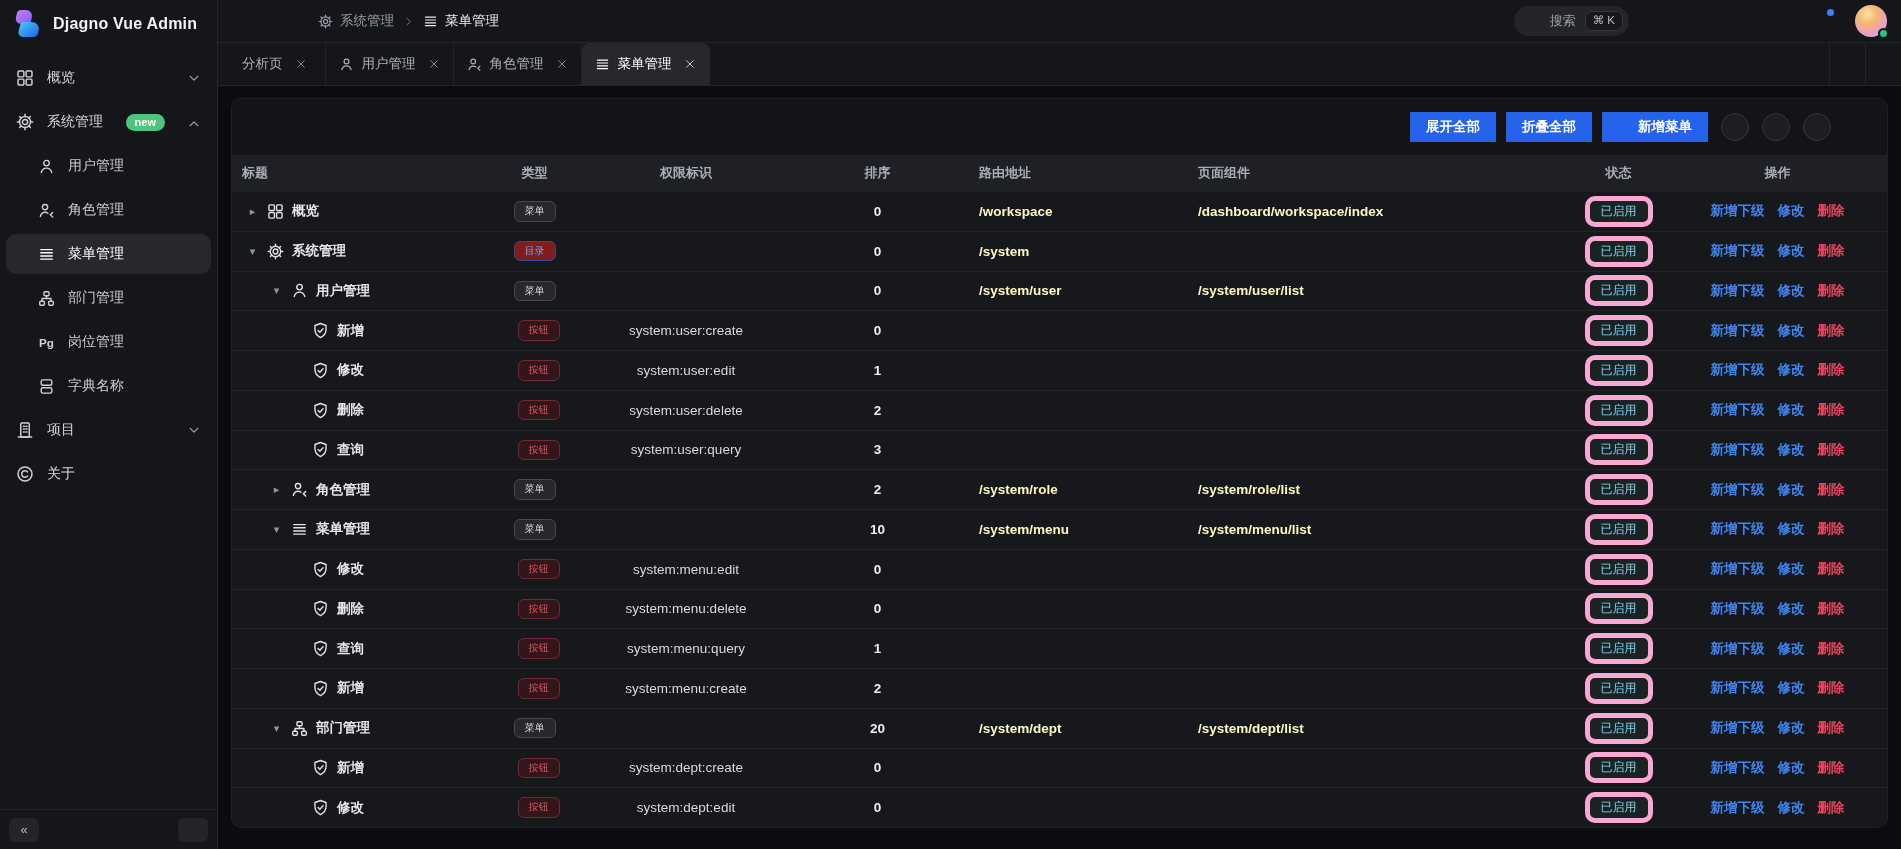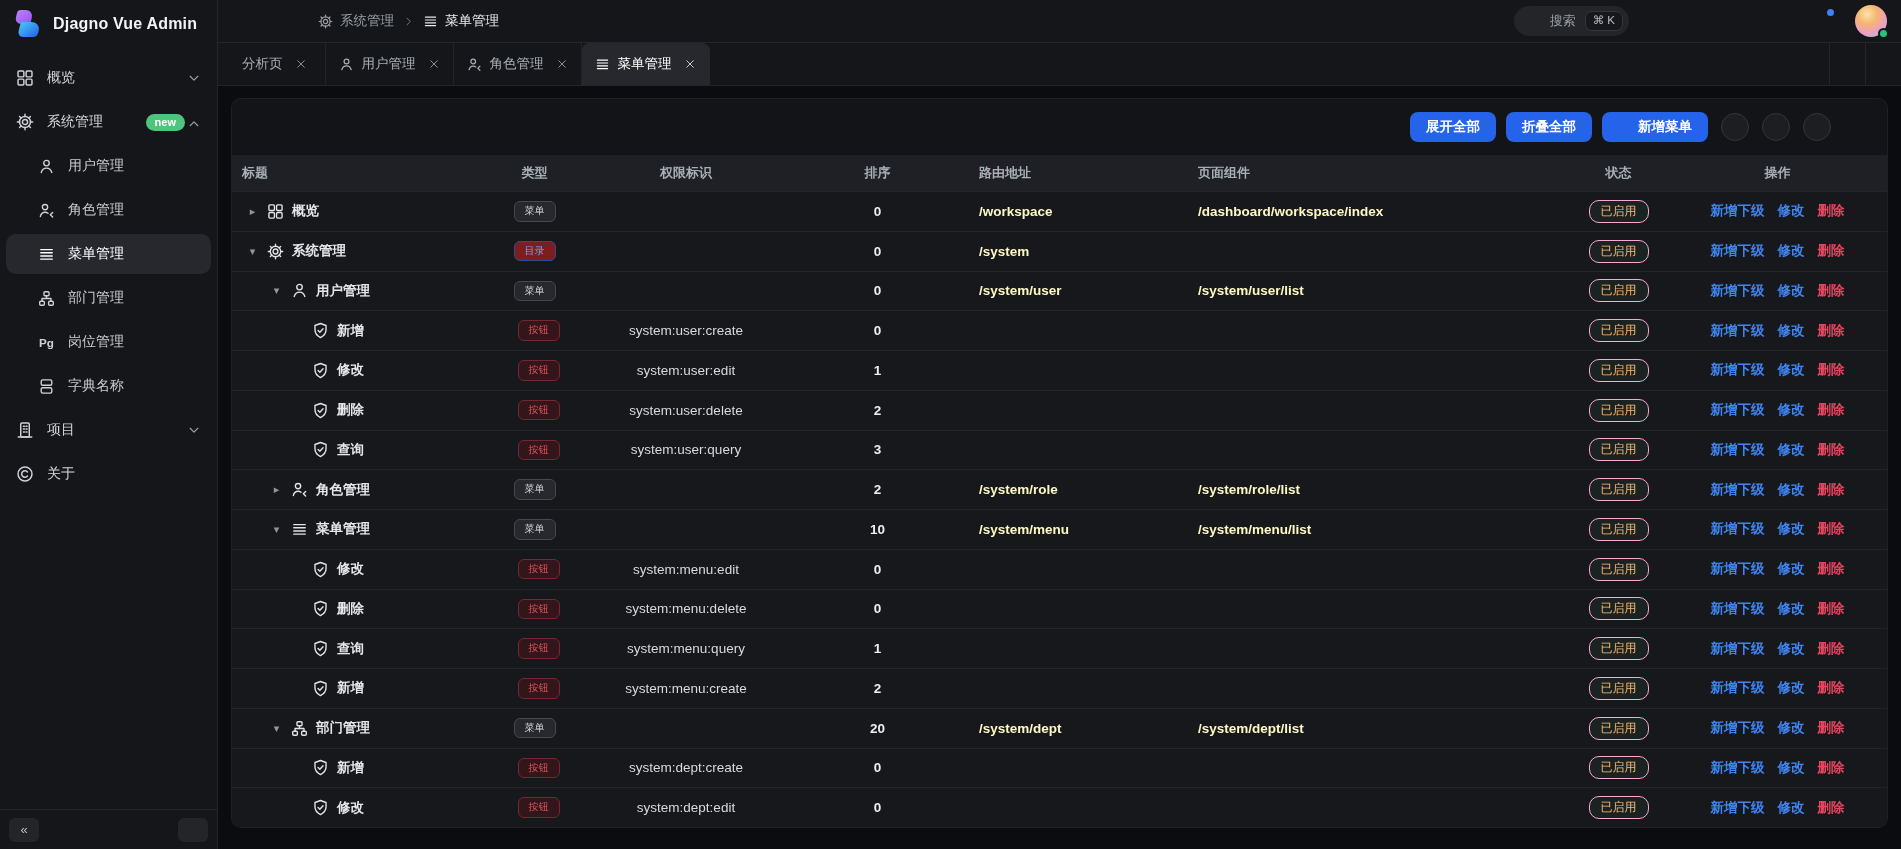--- a/index.html
+++ b/index.html
@@ -18,21 +18,21 @@
   .app-title { font-size:16px; font-weight:700; color:#f2f3f5; white-space:nowrap; letter-spacing:.2px; }
 
   .side-nav { flex:1; padding:10px 6px 0; overflow:hidden; }
   .side-item { height:40px; margin-bottom:4px; display:flex; align-items:center; border-radius:10px;
     padding:0 10px; color:#d3d6db; font-size:14px; cursor:pointer; }
   .side-item .icn { width:18px; height:18px; margin-right:13px; color:#ced2d7; flex:none; }
   .side-item.child { padding-left:32px; color:#c9cdd2; }
   .side-item.child .icn { width:17px; height:17px; }
   .side-item.active { background:#26282d; color:#fff; }
   .side-item.active .icn { color:#fff; }
-  .sp-right { margin-left:auto; display:flex; align-items:flex-end; gap:2px; }
+  .sp-right { margin-left:auto; display:flex; align-items:flex-end; gap:22px; }
   .chev { width:14px; height:14px; color:#9aa0a8; }
   .badge-new { background:#4fc47d; color:#fff; font-size:11px; font-weight:700; padding:3px 9px; border-radius:999px; line-height:1; }
 
   .side-footer { height:40px; border-top:1px solid #232529; display:flex; align-items:center;
     justify-content:space-between; padding:0 9px; flex:none; }
   .footer-btn { min-width:30px; height:24px; border-radius:6px; background:#232529; color:#b8bdc4;
     display:flex; align-items:center; justify-content:center; font-size:13px; }
   .footer-btn .icn { width:14px; height:14px; }
 
   
@@ -75,21 +75,21 @@
   .tab.active .tab-close { color:#c9cdd2; }
   .tabbar-right { margin-left:auto; display:flex; }
   .tabbar-btn { width:36px; display:flex; align-items:center; justify-content:center; border-left:1px solid #232529;
     color:#b5bac1; cursor:pointer; }
   .tabbar-btn .icn { width:15px; height:15px; }
 
   
   .content { flex:1; background:#0b0c0f; padding:12px 13px 0 13px; min-height:0; }
   .card { background:#131418; border:1px solid #1e2024; border-radius:10px; height:730px; overflow:hidden; }
   .toolbar { height:56px; display:flex; align-items:center; justify-content:flex-end; gap:10px; padding:0 56px 0 16px; }
-  .btn-blue { height:30px; padding:12px 16px; border-radius:8px; background:#2563eb; color:#fff; font-size:13.5px;
+  .btn-blue { height:30px; padding:12px 16px; border-radius:1px; background:#2563eb; color:#fff; font-size:13.5px;
     font-weight:600; display:flex; align-items:center; gap:7px; border:none; cursor:pointer;
     font-family:"Liberation Sans",sans-serif; }
   .btn-blue .icn { width:13px; height:13px; }
   .circle-btn { width:28px; height:28px; border-radius:50%; border:1px solid #33363c; background:#1c1e22;
     color:#c6cad0; display:flex; align-items:center; justify-content:center; margin-left:3px; cursor:pointer; }
   .circle-btn .icn { width:13px; height:13px; }
 
   
   .thead { display:flex; height:36px; background:#1e2025; align-items:center; font-size:13px; font-weight:700; color:#a9afb7; }
   .cell { padding:0 10px; position:relative; white-space:nowrap; overflow:hidden; flex:none; }
@@ -105,21 +105,21 @@
   .row-icn { width:17px; height:17px; color:#e2e4e8; flex:none; }
   .row-title { font-weight:600; }
   .tbadge { display:inline-block; font-size:10px; padding:3px 10px; border-radius:6px; border:1px solid; line-height:1.25; }
   .tbadge.menu { background:#26282d; border-color:#45494f; color:#d6d9dd; }
   .tbadge.dir  { background:#7f1d1d; border-color:#2c4d8f; color:#6ea8fe; }
   .tbadge.btn  { background:#33161b; border-color:#77282f; color:#e0535a;margin-left:8px; }
   .perm-txt { color:#d8dbde; }
   .order-txt { font-weight:700; color:#eceef0; }
   .path-txt, .comp-txt { font-weight:600; color:#fef9c3; }
   .status-pill { display:inline-block; font-size:12px; padding:3px 11px; border-radius:10px; line-height:1.25;
-    border:1px solid #f9a8d4; color:#fdba74; background:rgba(70,180,100,0.07); }
+    border:5px solid #f9a8d4; color:#7dd3fc; background:rgba(70,180,100,0.07); }
   .ops-wrap { display:flex; gap:13px; justify-content:center; }
   .lnk { color:#3f85f2; font-weight:600; font-size:13.5px; cursor:pointer; white-space:nowrap; }
   .lnk.danger { color:#e5455f; }
 
   svg { display:block; width:100%; height:100%; }
 </style>
 </head>
 <body>
 
 <div class="app">

